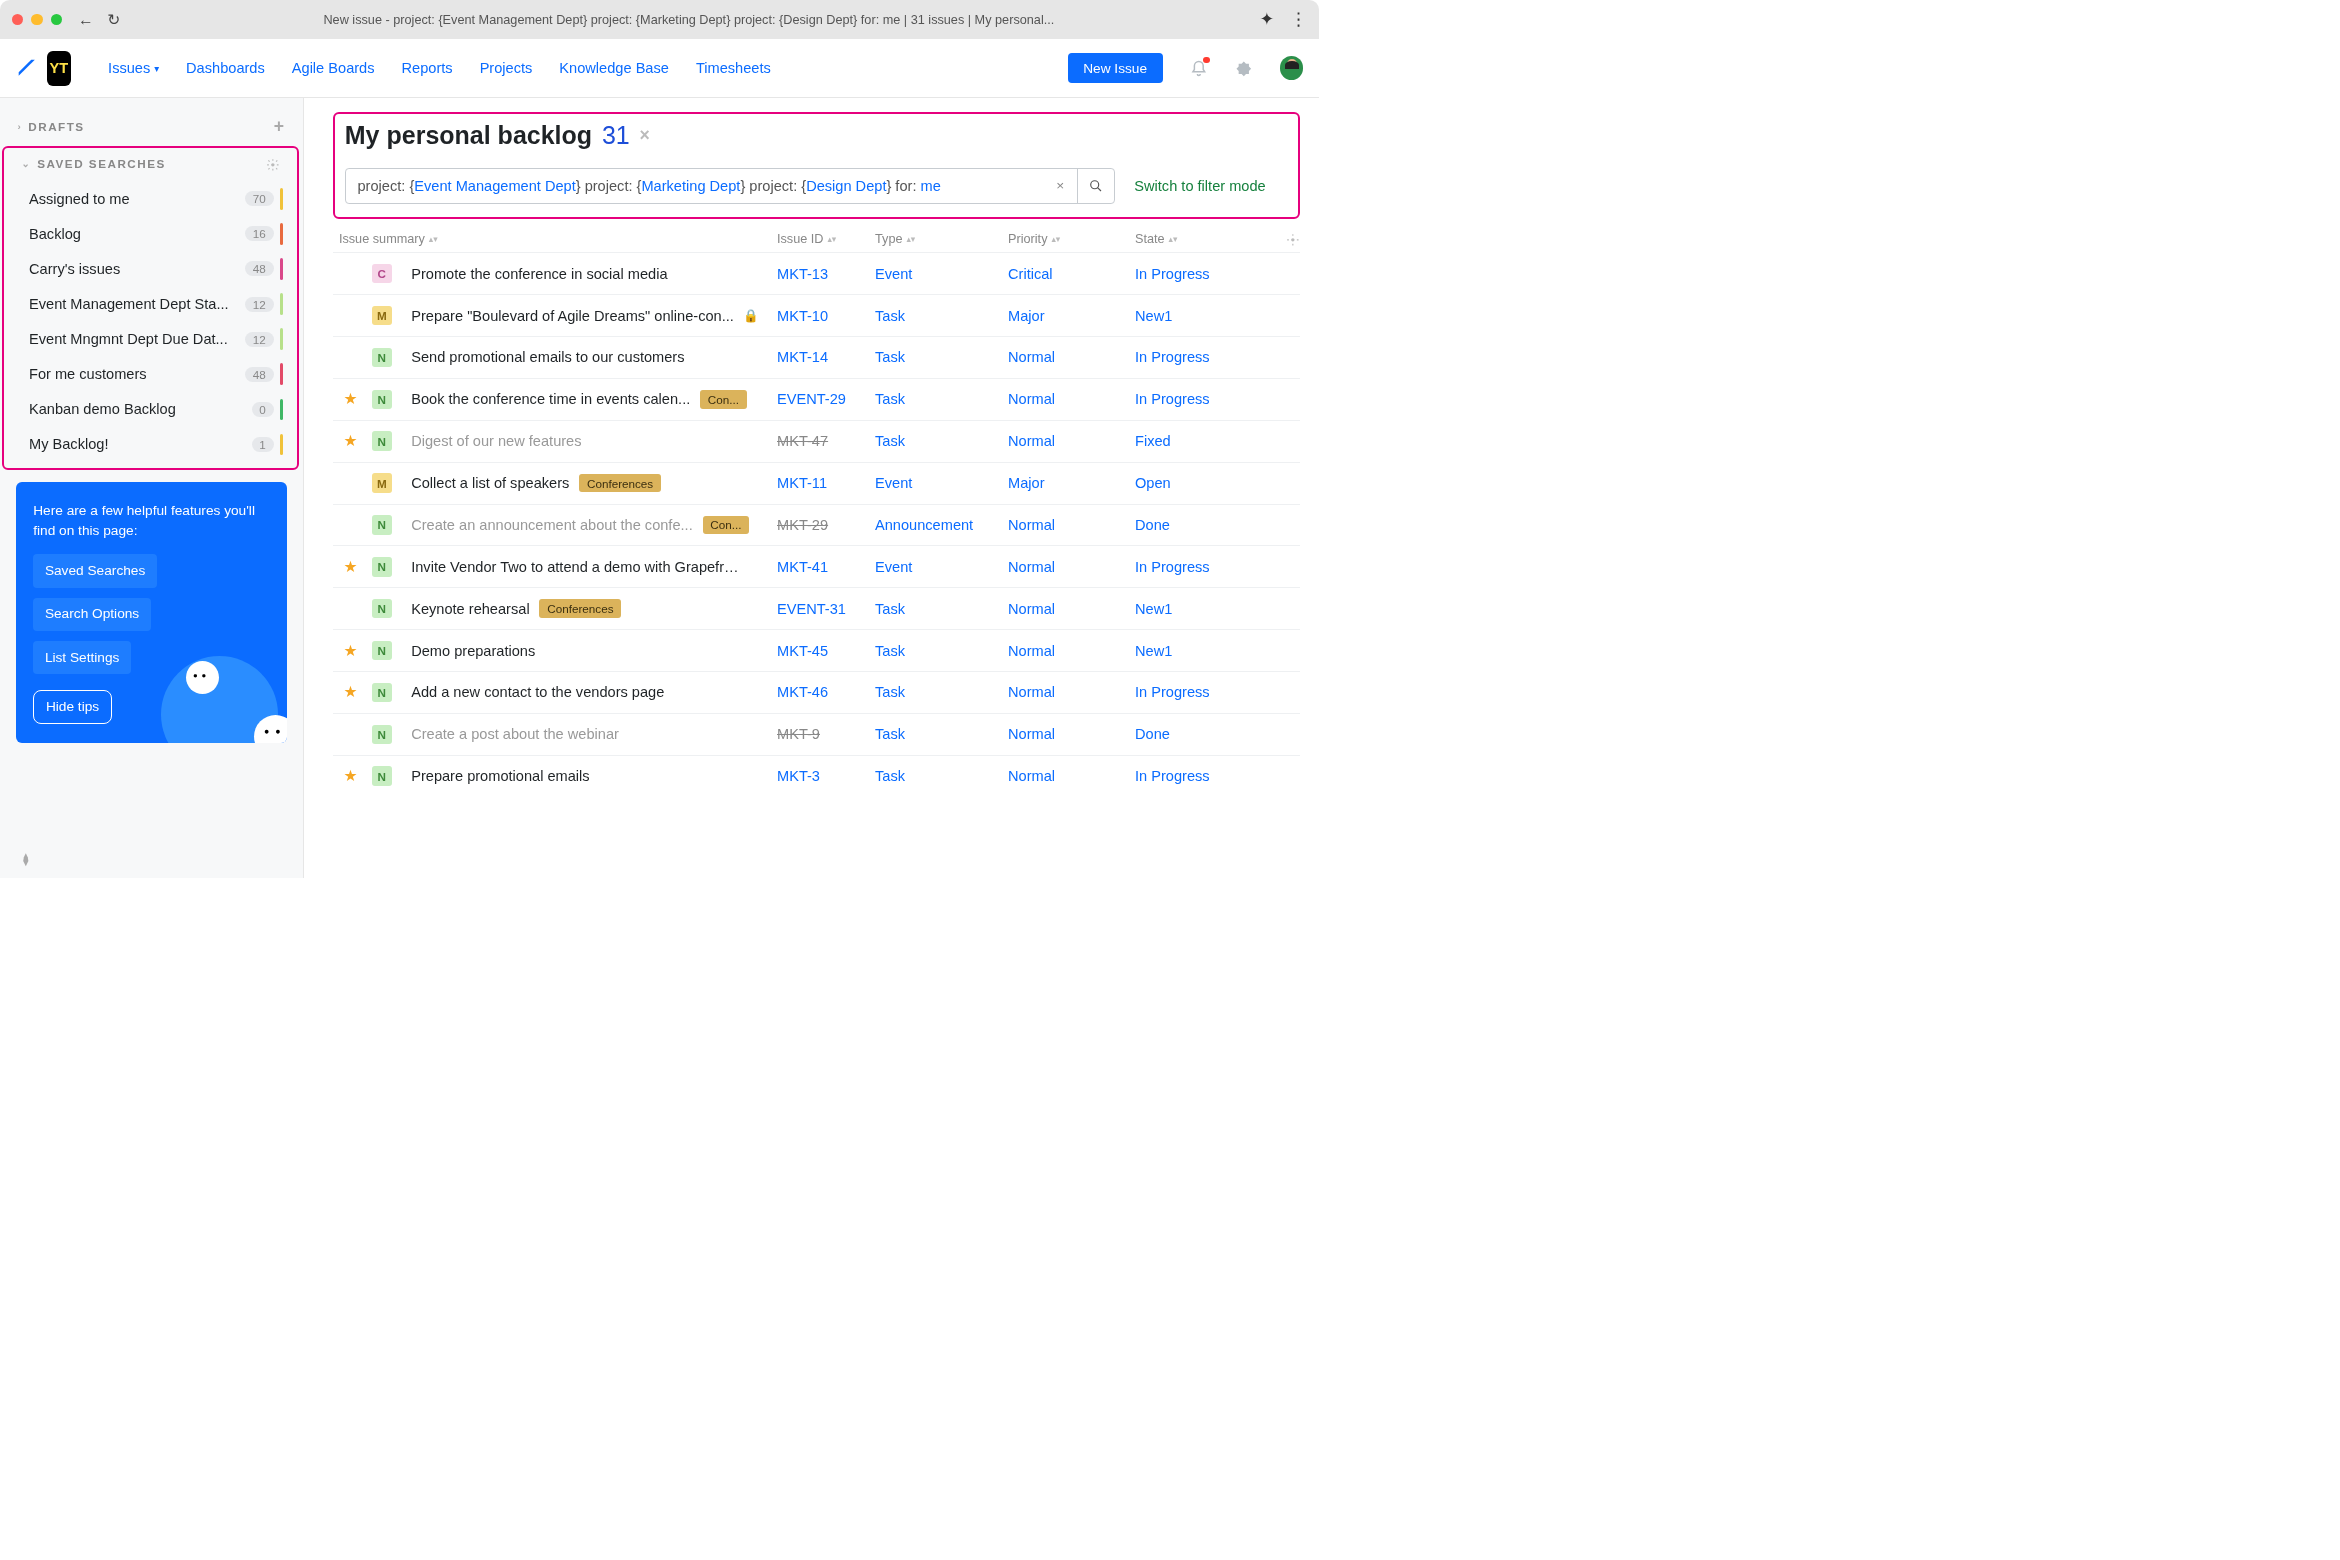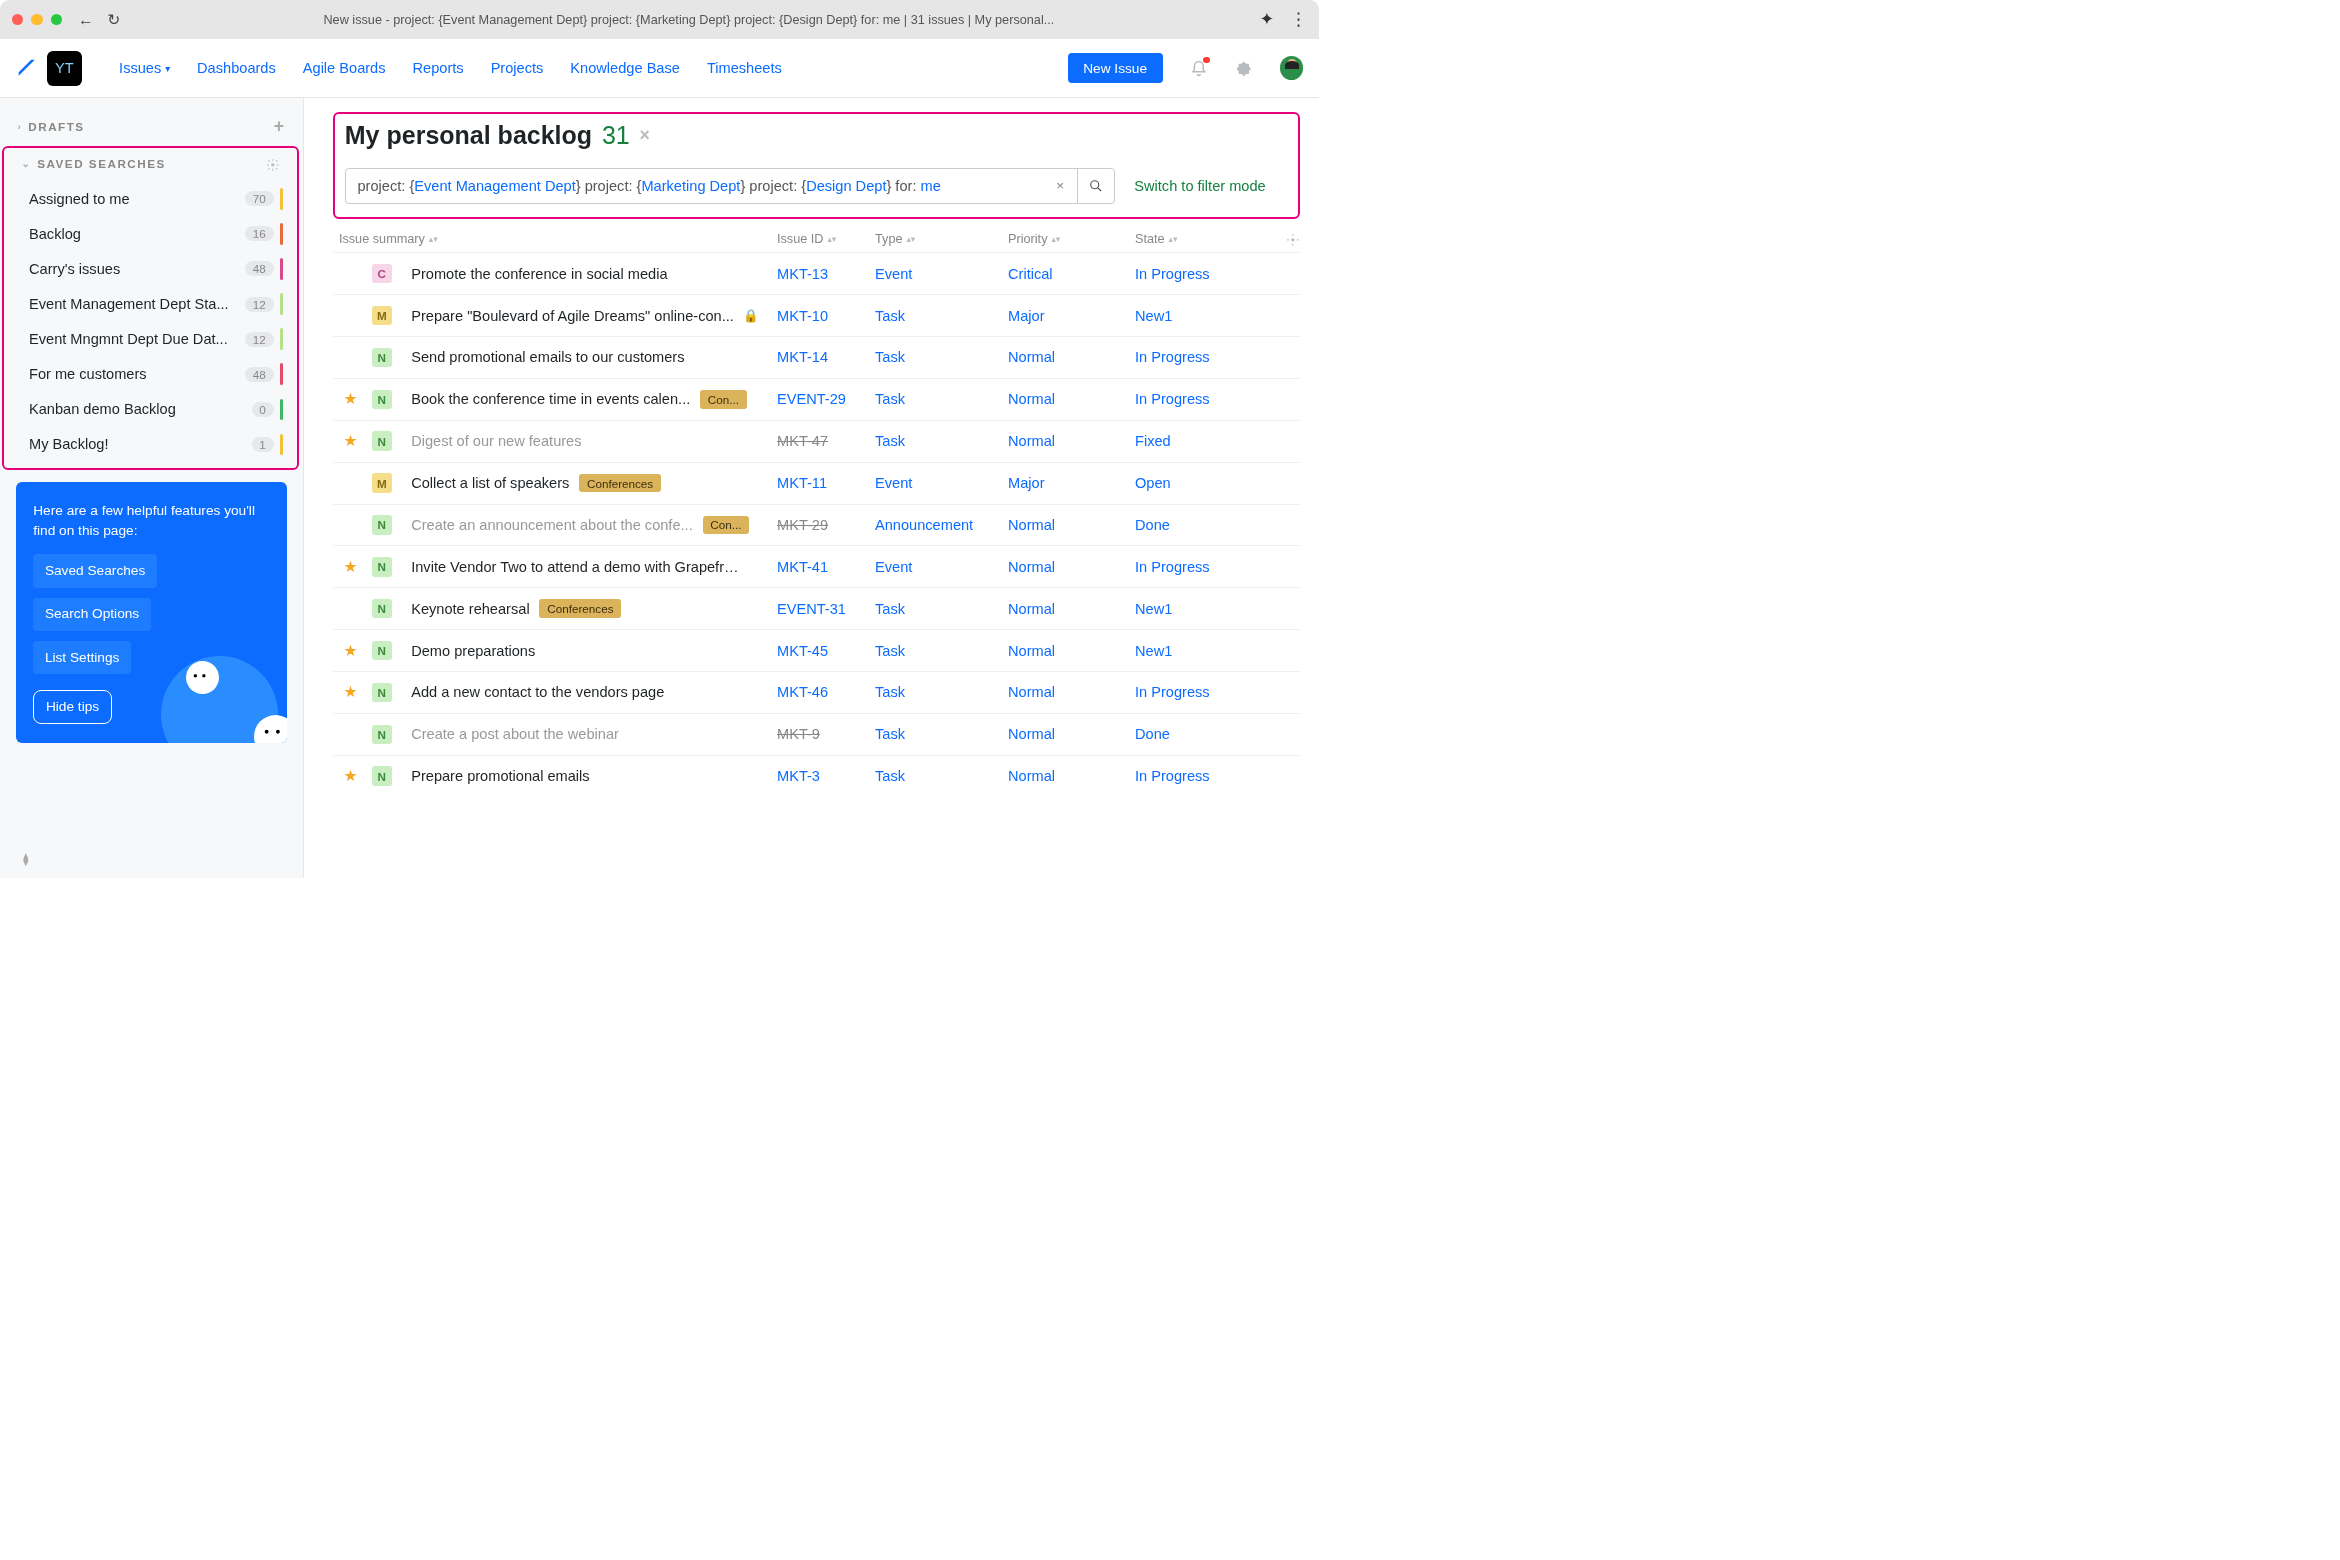--- a/index.html
+++ b/index.html
@@ -12,21 +12,21 @@
   .dot.red { background: #ff5f57; }
   .dot.yellow { background: #febc2e; }
   .dot.green { background: #28c840; }
   .nav-arrow, .nav-reload { color: #444; margin-right: 13.7px; font-size: 15.6px; cursor: pointer; }
   .title { flex: 1; text-align: center; color: #555; font-size: 12.7px; white-space: nowrap; overflow: hidden; text-overflow: ellipsis; }
   .ext-icon { color: #333; font-size: 17.6px; margin-left: 15.6px; cursor: pointer; }
 
   
   .app-header { height: 59px; border-bottom: 1px solid #e6e6e6; display: flex; align-items: center; padding: 0 15.6px; gap: 9.8px; }
   .logo-sq { width: 21.5px; height: 21.5px; }
-  .logo-yt { width: 35px; height: 35px; background: #000; color: #7dd3fc; font-weight: 400; font-size: 14.6px; display: flex; align-items: center; justify-content: center; border-radius: 5.9px; margin-right: 9.8px; }
+  .logo-yt { width: 24px; height: 35px; background: #000; color: #fde047; font-weight: 700; font-size: 14.6px; display: flex; align-items: center; justify-content: center; border-radius: 5.9px; margin-right: 9.8px; }
   .nav-links { display: flex; gap: 27px; margin-left: 17.6px; }
   .nav-link { color: #0b6cff; font-size: 14.6px; cursor: pointer; display: flex; align-items: center; gap: 3.9px; }
   .chev { font-size: 9.8px; color: #0b6cff; }
   .spacer { flex: 1; }
   .new-issue-btn { background: #0b6cff; color: #fff; padding: 7.8px 15.6px; border-radius: 3.9px; font-size: 13.7px; cursor: pointer; }
   .hdr-icon { color: #b5bcc2; font-size: 17.6px; margin-left: 17.6px; cursor: pointer; position: relative; }
   .badge-dot { width: 6.8px; height: 6.8px; border-radius: 50%; background: #ff3b30; position: absolute; top: -1px; right: -2px; }
   .avatar { width: 23.4px; height: 23.4px; border-radius: 50%; background: linear-gradient(#2b8f4a,#2b8f4a); margin-left: 17.6px; display: inline-block; position: relative; overflow: hidden; }
   .avatar::before { content:''; position:absolute; top:2.9px; left:6.8px; width:9.8px; height:9.8px; border-radius:50%; background:#e8b48a; }
   .avatar::after { content:''; position:absolute; top:4.9px; left:4.9px; width:13.7px; height:7.8px; border-radius:50% 50% 0 0; background:#222; }
@@ -60,21 +60,21 @@
   .face1 { position:absolute; right:78px; bottom:59px; width:33px; height:33px; border-radius:50%; background:#fff; }
   .face1::before { content:'●●'; color:#000; position:absolute; top:8.8px; left:6.8px; letter-spacing:3.9px; font-size:7.8px; }
   .face2 { position:absolute; right:0px; bottom:-4.9px; width:43px; height:43px; border-radius:50%; background:#fff; }
   .face2::before { content:'●●'; color:#000; position:absolute; top:9.8px; left:9.8px; letter-spacing:5.9px; font-size:8.8px; }
 
   .pin { position: absolute; left: 17.6px; bottom: 9.8px; color: #aaa; font-size: 15.6px; cursor: pointer; }
 
   
   .hl-main { border: 2.9px solid #e6007e; border-radius: 5.9px; padding: 7.8px 17.6px 13.7px 9.8px; margin-bottom: 5.9px; }
   .page-title { font-size: 25px; font-weight: 600; display: flex; align-items: center; gap: 9.8px; margin-bottom: 17.6px; }
-  .title-count { color: #15803d; font-weight: 400; }
+  .title-count { color: #1d4ed8; font-weight: 400; }
   .title-x { color: #bbb; font-size: 17.6px; cursor: pointer; }
 
   .search-row { display: flex; align-items: center; gap: 19.5px; }
   .search-wrap { flex: 1; display: flex; border: 1px solid #c7ccd1; border-radius: 3.9px; overflow: hidden; background:#fff; max-width:770px; }
   .search-input { flex: 1; padding: 8.8px 11.7px; font-size: 14.6px; border: none; outline: none; }
   .q-part { color: #555; }
   .q-link { color: #0b6cff; }
   .search-clear { width: 33px; display: flex; align-items: center; justify-content: center; color: #888; cursor: pointer; }
   .search-btn { width: 37px; border-left: 1px solid #c7ccd1; display: flex; align-items: center; justify-content: center; color: #555; cursor: pointer; }
   .switch-link { color: #15803d; font-size: 14.6px; cursor: pointer; white-space: nowrap; }

